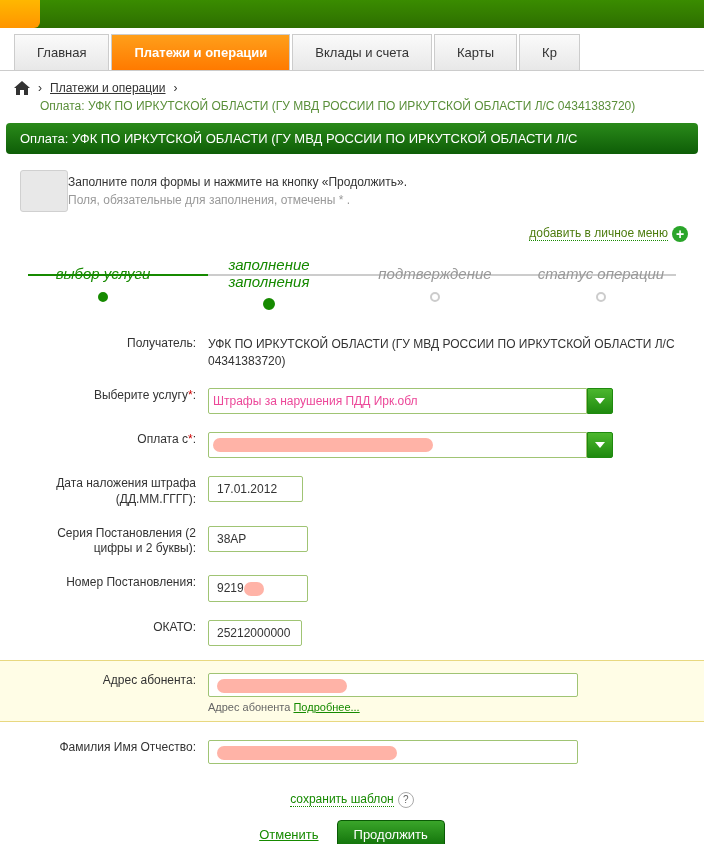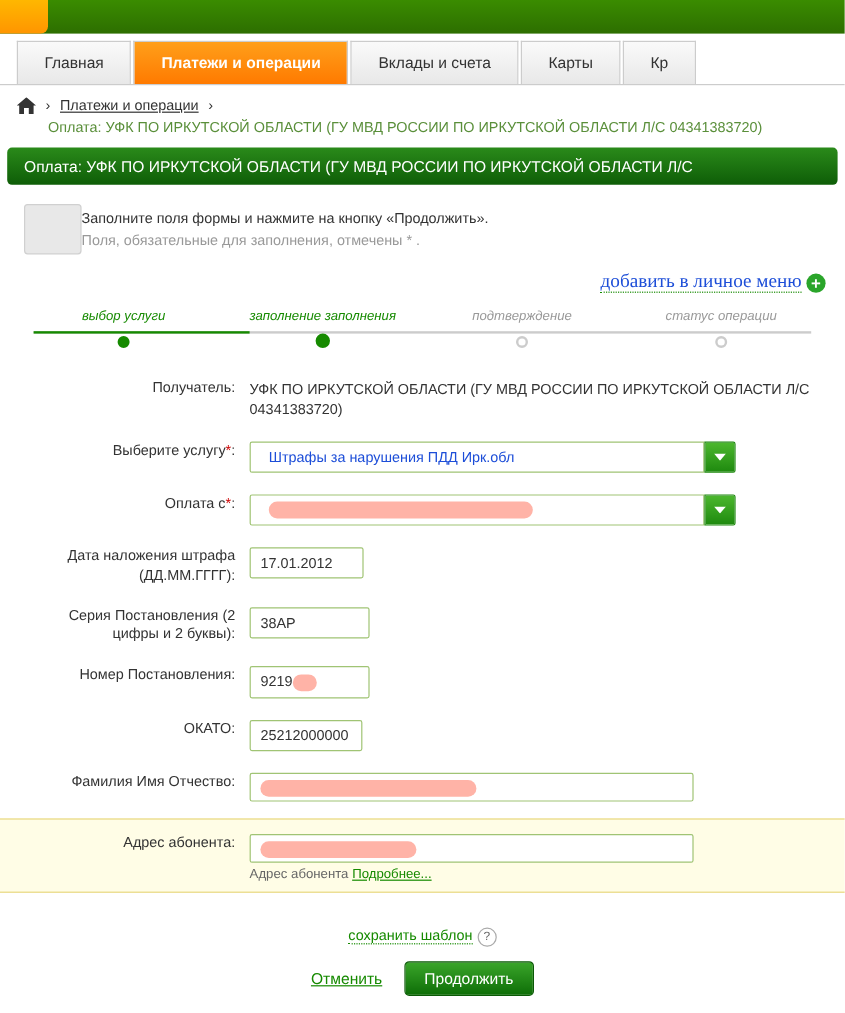--- a/index.html
+++ b/index.html
@@ -11,40 +11,40 @@
 .nav-tab.active { background: linear-gradient(#ff9f1a,#ff7a00); color: #fff; font-weight: bold; }
 .breadcrumb { padding: 10px 14px 4px 14px; font-size: 12px; color: #333; display: flex; align-items: center; gap: 8px; }
 .breadcrumb a { color: #333; text-decoration: underline; }
 .breadcrumb-sub { padding: 0 14px 10px 40px; color: #5a8f3a; font-size: 12px; }
 .page-title-bar { background: linear-gradient(#2a8a1a,#0e5d07); color: #fff; padding: 8px 14px; font-size: 13px; margin: 0 6px; border-radius: 4px; }
 .instruction-row { display: flex; padding: 16px 20px 4px 20px; align-items: center; }
 .doc-icon { width: 48px; height: 42px; background: #e8e8e8; border: 1px solid #d0d0d0; border-radius: 3px; flex-shrink: 0; }
 .instruction-text { font-size: 12px; color: #333; line-height: 1.5; }
 .instruction-note { color: #999; }
 .add-menu { text-align: right; padding: 10px 16px 4px 0; }
-.add-menu a { color: #1d4ed8; border-bottom: 1px dotted #168a00; text-decoration: none; font-size: 16px; font-family: Liberation Serif, serif; }
+.add-menu a { color: #4d7c0f; border-bottom: 1px dotted #168a00; text-decoration: none; font-size: 12px; }
 .plus-icon { display: inline-block; width: 16px; height: 16px; background: #2aa52a; border-radius: 50%; color: #fff; font-weight: bold; text-align: center; line-height: 16px; margin-left: 4px; vertical-align: middle; font-size: 14px; }
 .stepper { display: flex; align-items: center; padding: 10px 20px 14px 20px; position: relative; }
 .stepper-track { position: absolute; left: 28px; right: 28px; top: 28px; height: 2px; background: #ccc; z-index: 0; }
 .stepper-progress { position: absolute; left: 28px; width: 180px; top: 28px; height: 2px; background: #168a00; z-index: 1; }
-.step { flex: 1; text-align: center; font-size: 11px; font-style: italic; position: relative; z-index: 2; padding-bottom: 18px; }
+.step { flex: 1; text-align: center; font-size: 15px; font-style: italic; position: relative; z-index: 2; padding-bottom: 18px; }
 .step.done, .step.current { color: #168a00; }
 .step.pending { color: #999; }
 .step-dot { position: absolute; left: 50%; transform: translateX(-50%); bottom: -2px; width: 10px; height: 10px; border-radius: 50%; background: #fff; border: 2px solid #ccc; }
 .step.done .step-dot, .step.current .step-dot { border-color: #168a00; background: #168a00; }
 .step.current .step-dot { width: 12px; height: 12px; }
 .form { padding: 10px 20px; }
 .form-row { display: flex; margin-bottom: 14px; align-items: flex-start; }
 .form-row.highlighted { background: #fffde6; border-top: 1px solid #e8d880; border-bottom: 1px solid #e8d880; padding: 8px 0; margin-left: -20px; margin-right: -20px; padding-left: 20px; padding-right: 20px; }
 .form-label { width: 188px; text-align: right; font-size: 12px; color: #333; padding-right: 12px; padding-top: 4px; line-height: 1.3; flex-shrink: 0; }
 .req { color: #c00; }
 .form-value { flex: 1; font-size: 12px; color: #333; padding-top: 4px; }
 .form-value-static { line-height: 1.4; }
 .select-wrap { display: flex; align-items: stretch; width: 405px; }
-.select-input { flex: 1; border: 1px solid #a0c474; background: #fff; padding: 5px 15px; font-size: 12px; color: #1d4ed8; border-radius: 2px 0 0 2px; }
+.select-input { flex: 1; border: 1px solid #a0c474; background: #fff; padding: 5px 4px; font-size: 12px; color: #ec4899; border-radius: 2px 0 0 2px; }
 .select-btn { width: 26px; background: linear-gradient(#4cb72e,#1f8a0f); border: 1px solid #1f8a0f; border-radius: 0 2px 2px 0; display: flex; align-items: center; justify-content: center; cursor: pointer; }
 .select-btn svg { width: 10px; height: 6px; }
 .text-input { border: 1px solid #a0c474; padding: 5px 8px; font-size: 12px; color: #333; background: #fff; border-radius: 2px; }
 .text-input.w-small { width: 100px; }
 .text-input.w-med { width: 94px; }
 .text-input.w-date { width: 95px; }
 .text-input.w-full { width: 370px; }
 .blur-content { display: inline-block; background: #ffb3a7; border-radius: 10px; height: 14px; vertical-align: middle; }
 .blur-full { width: 220px; }
 .blur-tiny { width: 20px; }
@@ -154,31 +154,31 @@
   <div class="form-row">
     <div class="form-label">Номер Постановления:</div>
     <div class="form-value"><div class="text-input w-small" style="display:inline-block"><span>9219</span><span class="blur-content blur-tiny"></span></div></div>
   </div>
 
   <div class="form-row">
     <div class="form-label">ОКАТО:</div>
     <div class="form-value"><input class="text-input w-med" value="25212000000" style=""></div>
   </div>
 
-  <div class="form-row">
-    <div class="form-label">Фамилия Имя Отчество:</div>
-    <div class="form-value"><div class="text-input w-full" style="display:inline-block;height:24px"><span class="blur-content" style="width:180px"></span></div></div>
-  </div>
-
   <div class="form-row highlighted">
     <div class="form-label">Адрес абонента:</div>
     <div class="form-value">
       <div class="text-input w-full" style="display:inline-block;height:24px"><span class="blur-content" style="width:130px"></span></div>
       <div class="sub-note"><span>Адрес абонента </span><a href="#">Подробнее...</a></div>
     </div>
+  </div>
+
+  <div class="form-row">
+    <div class="form-label">Фамилия Имя Отчество:</div>
+    <div class="form-value"><div class="text-input w-full" style="display:inline-block;height:24px"><span class="blur-content" style="width:180px"></span></div></div>
   </div>
 
   <div class="actions">
     <a href="#" class="link-dotted">сохранить шаблон</a><span class="help-badge">?</span>
     <div class="btn-row">
       <span class="btn-cancel">Отменить</span>
       <button class="btn-continue">Продолжить</button>
     </div>
   </div>
 

